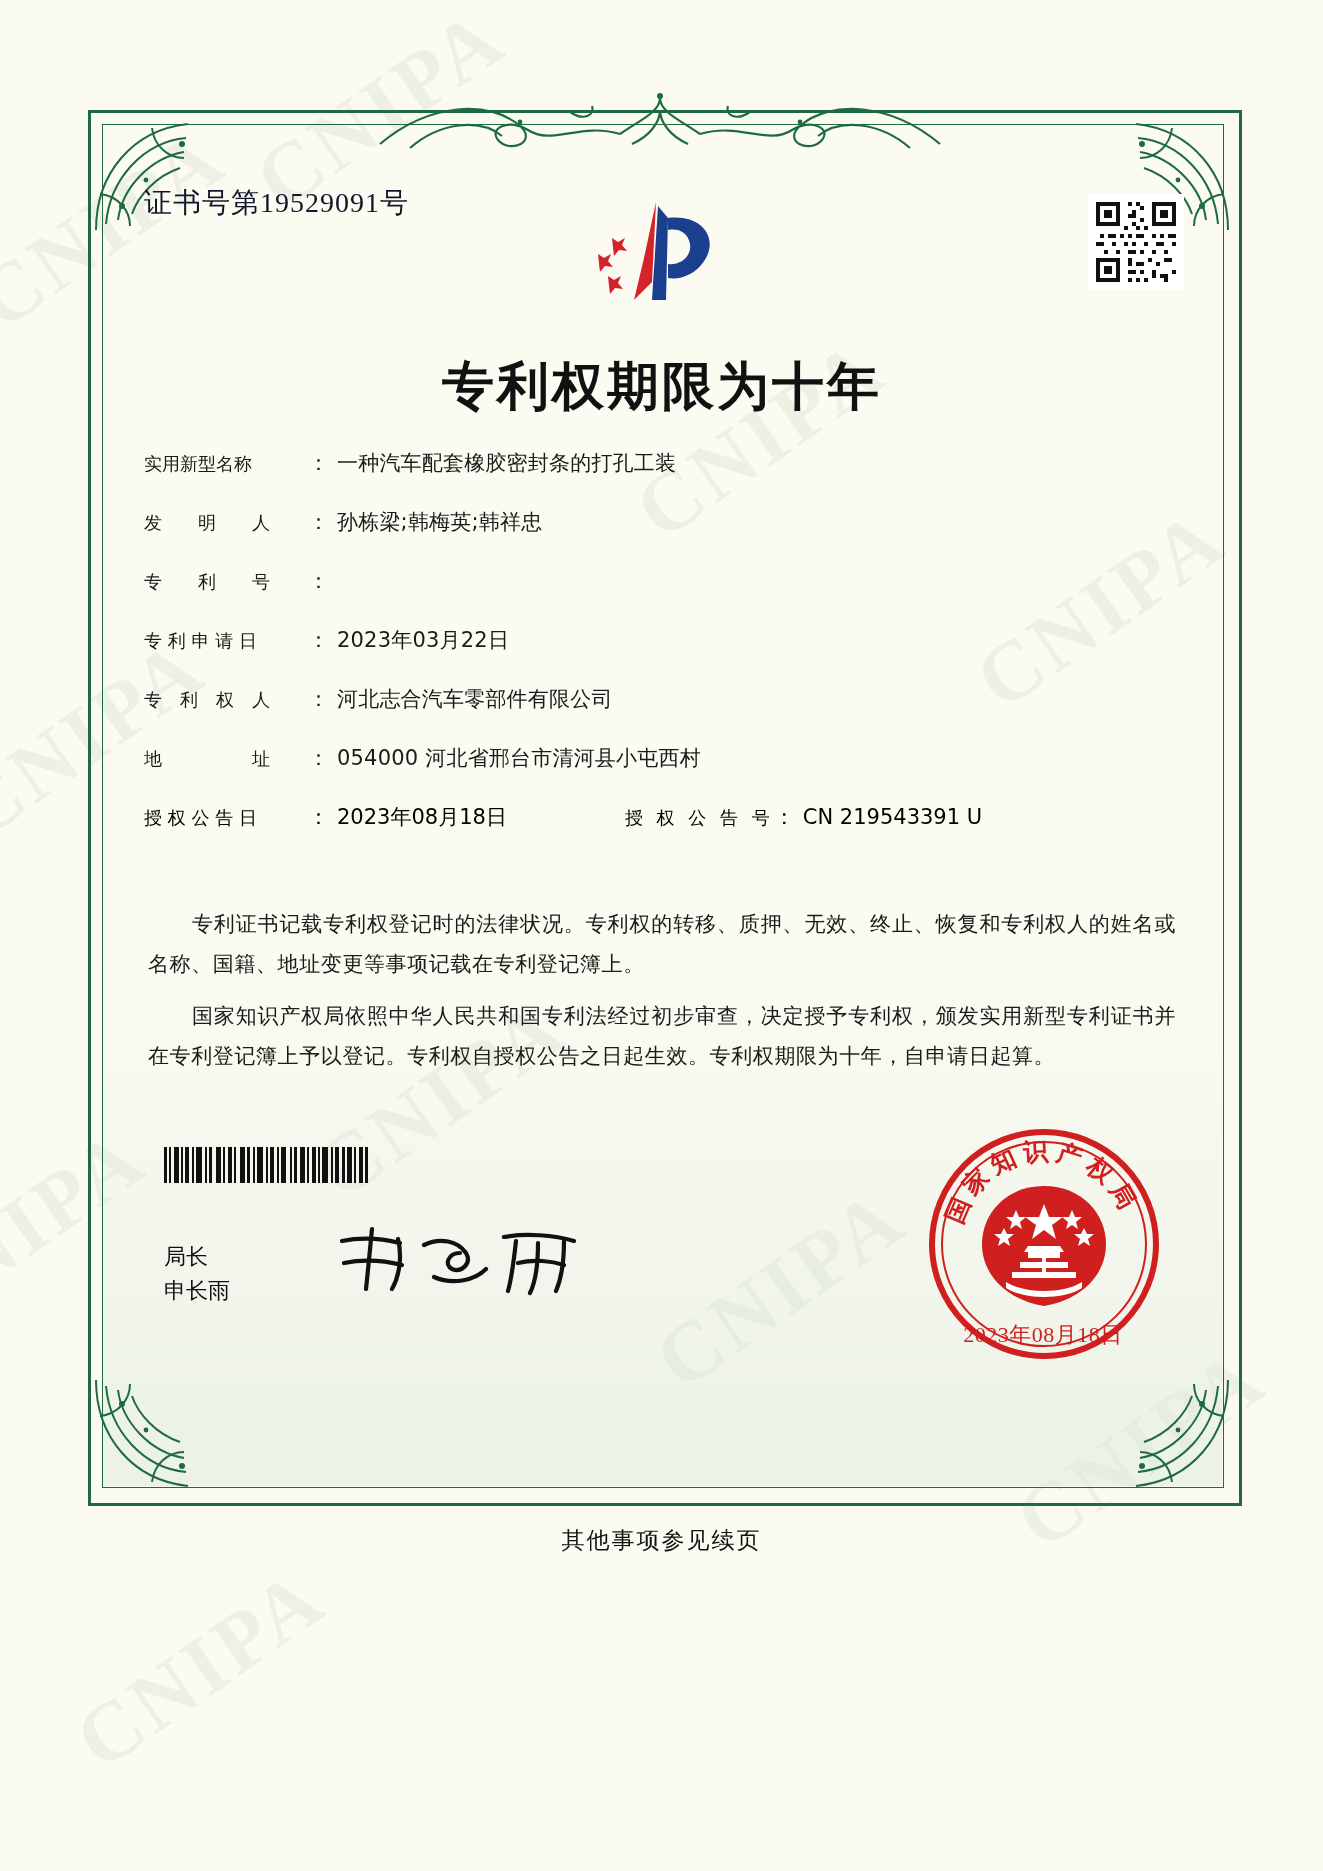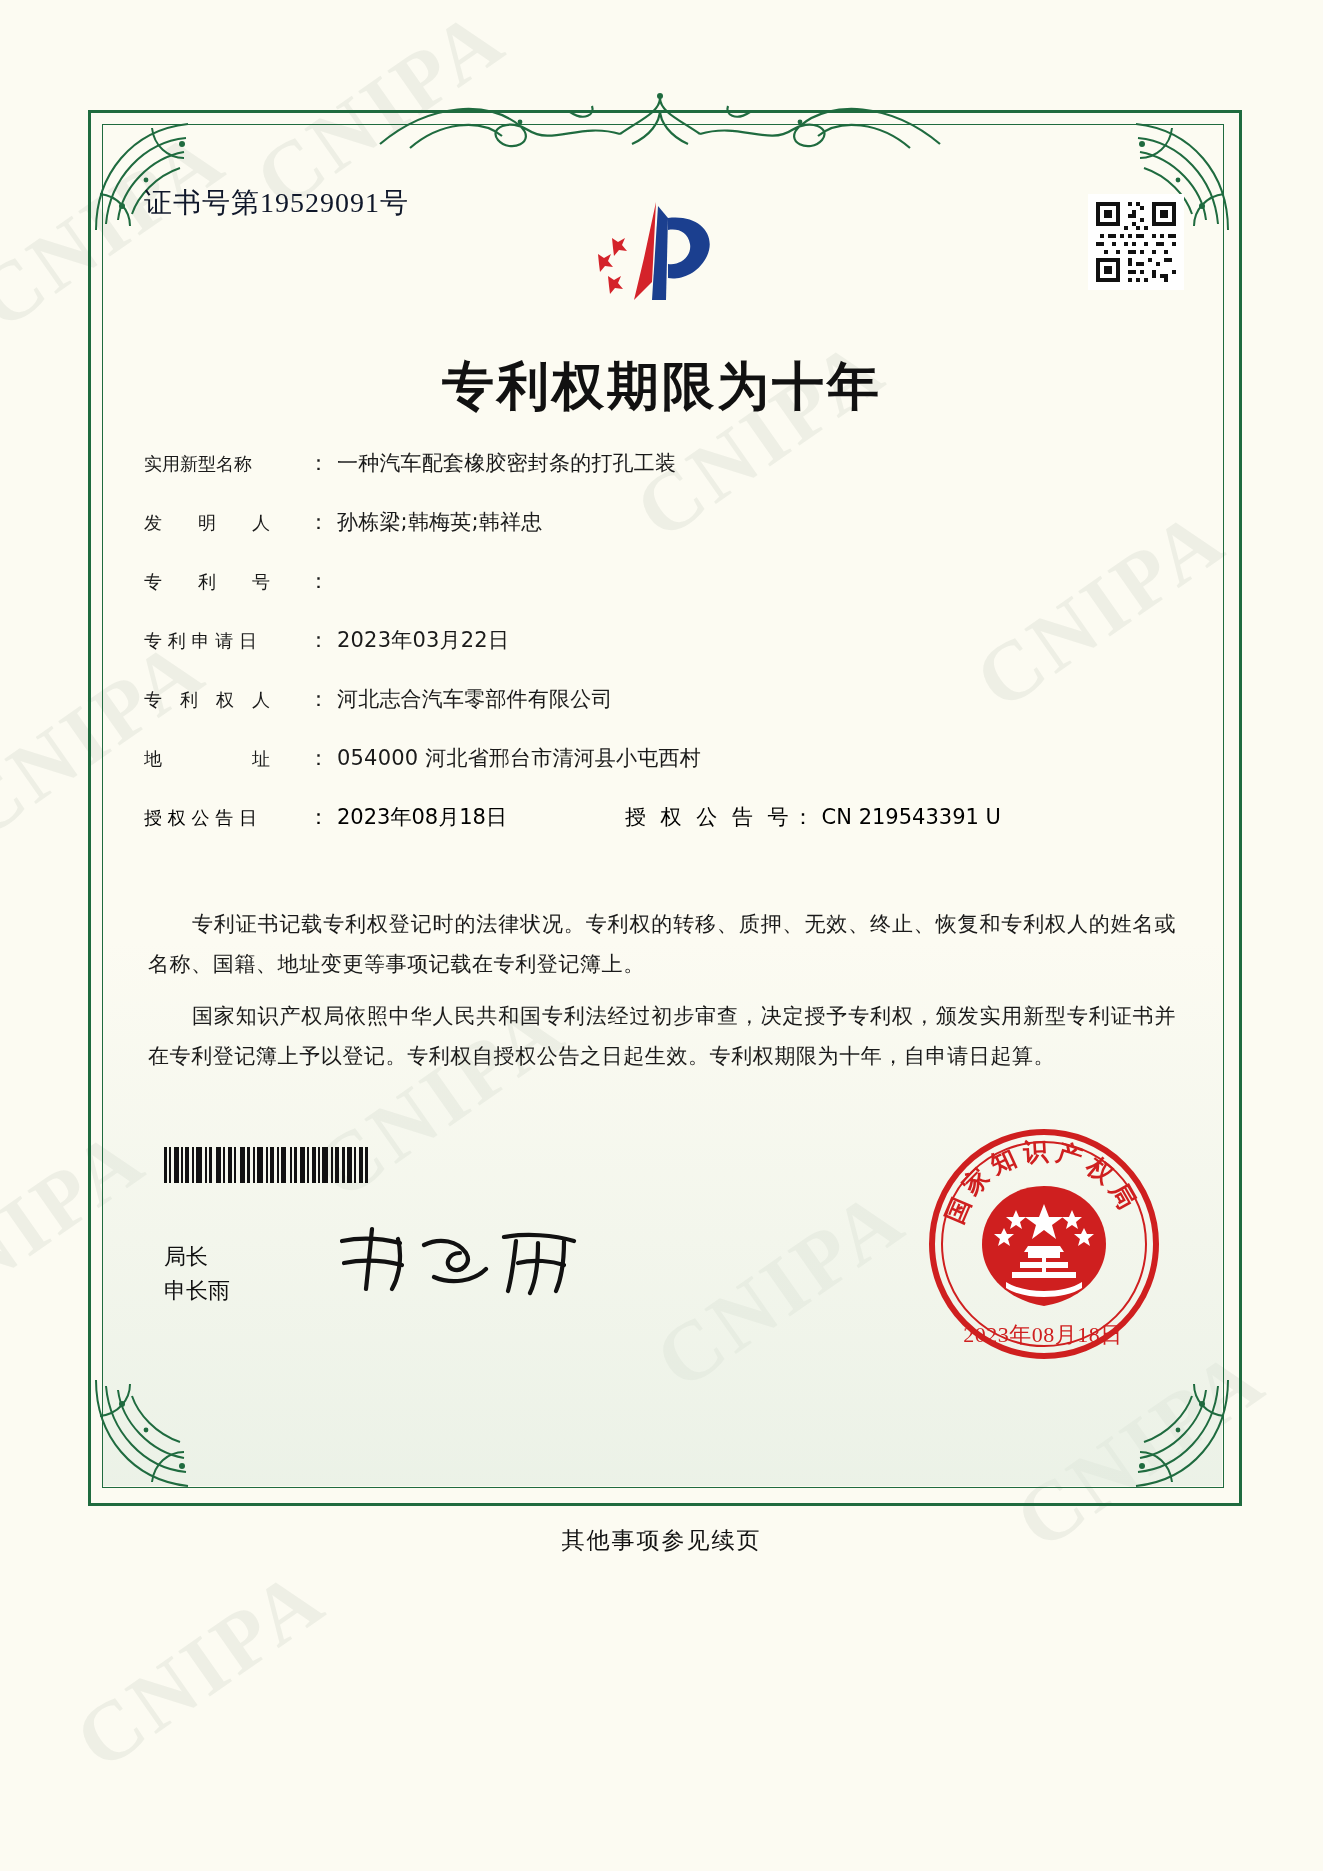--- a/index.html
+++ b/index.html
@@ -169,21 +169,21 @@
     display: flex;
     align-items: baseline;
     margin-bottom: 17px;
   }
   .sub-field {
     display: flex;
     align-items: baseline;
   }
   .sub-field .f-label2 {
     font-family: "DejaVu Sans", sans-serif;
-    font-size: 21px;
+    font-size: 18px;
     letter-spacing: 4px;
   }
   .sub-field .f-colon2 {
     font-family: "DejaVu Sans", sans-serif;
     font-size: 21px;
     padding-right: 8px;
   }
   .sub-field .f-val2 {
     font-family: "DejaVu Sans", sans-serif;
     font-size: 21px;

